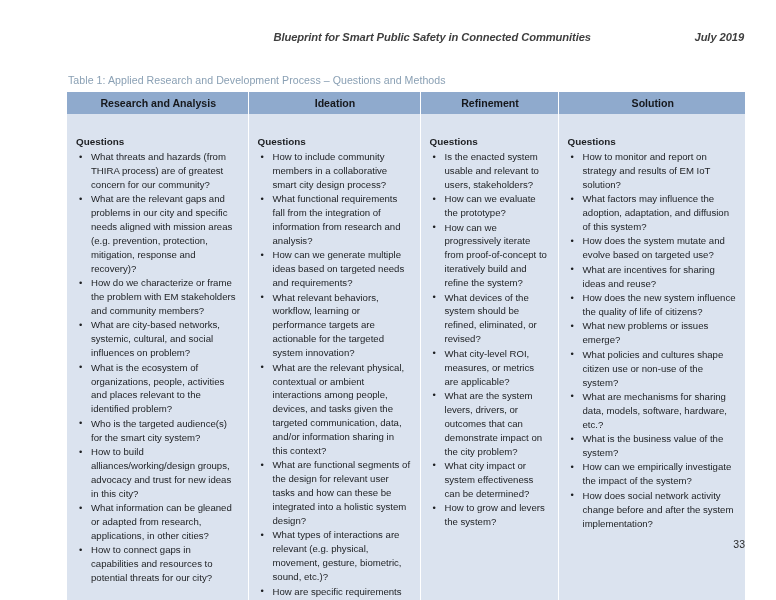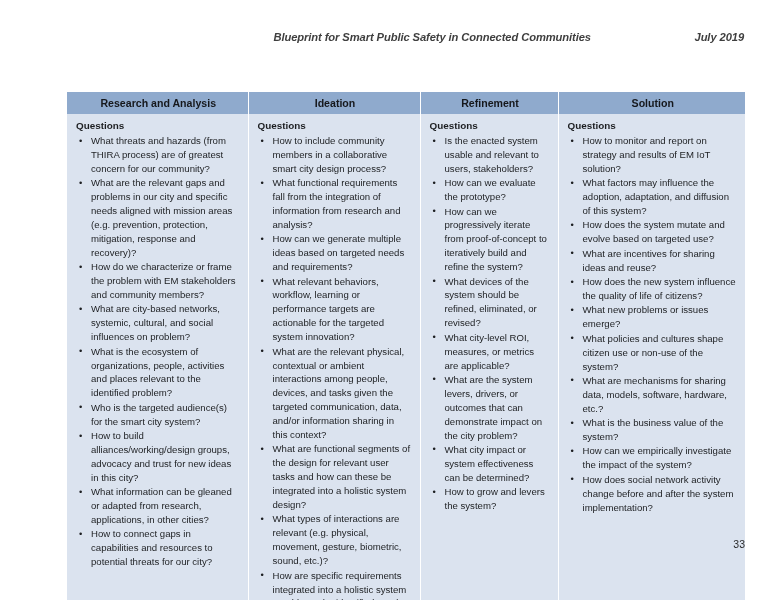--- a/index.html
+++ b/index.html
@@ -94,21 +94,21 @@
     border-right: 1.6px solid #ffffff;
     font-size: 9.6px;
     line-height: 13.9px;
     color: #1d1f22;
   }
   .tbl td:last-child { border-right: none; }
 
   .cell-label {
     font-weight: bold;
     font-size: 9.9px;
-    margin: 0 0 2px 0;
+    margin: 16px 0 2px 0;
     line-height: 13px;
   }
 
   ul.qlist {
     list-style: none;
     margin: 0;
     padding: 0;
   }
   ul.qlist li {
     position: relative;
@@ -136,20 +136,21 @@
 </head>
 <body>
 
 <div class="page">
 
   <div class="doc-header">
     <span class="title">Blueprint for Smart Public Safety in Connected Communities</span>
     <span class="date">July 2019</span>
   </div>
 
+  <div class="table-caption">Table 1: Applied Research and Development Process – Questions and Methods</div>
 
   <table class="tbl">
     <colgroup>
       <col class="c1">
         <col class="c2">
         <col class="c3">
         <col class="c4">
     </colgroup>
     <thead>
       <tr>

